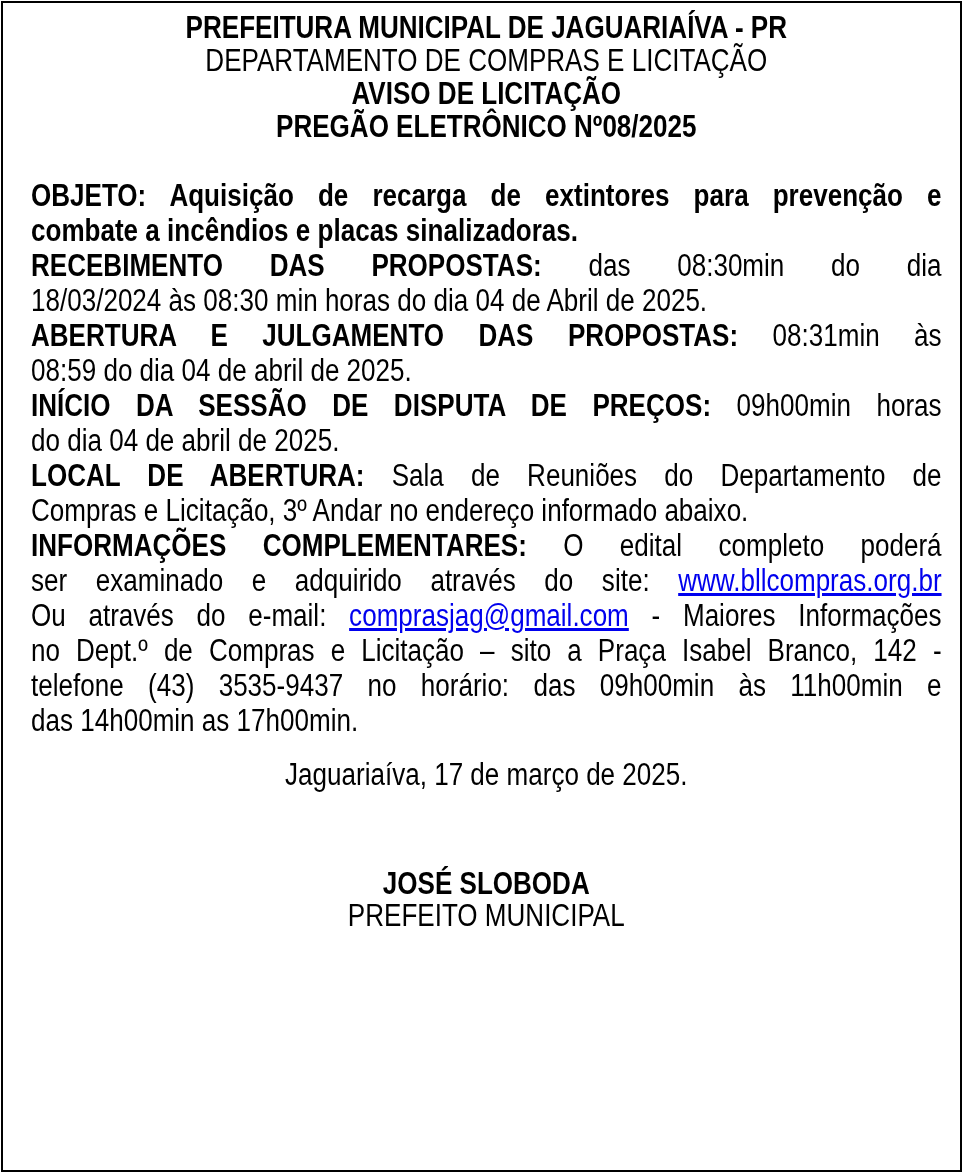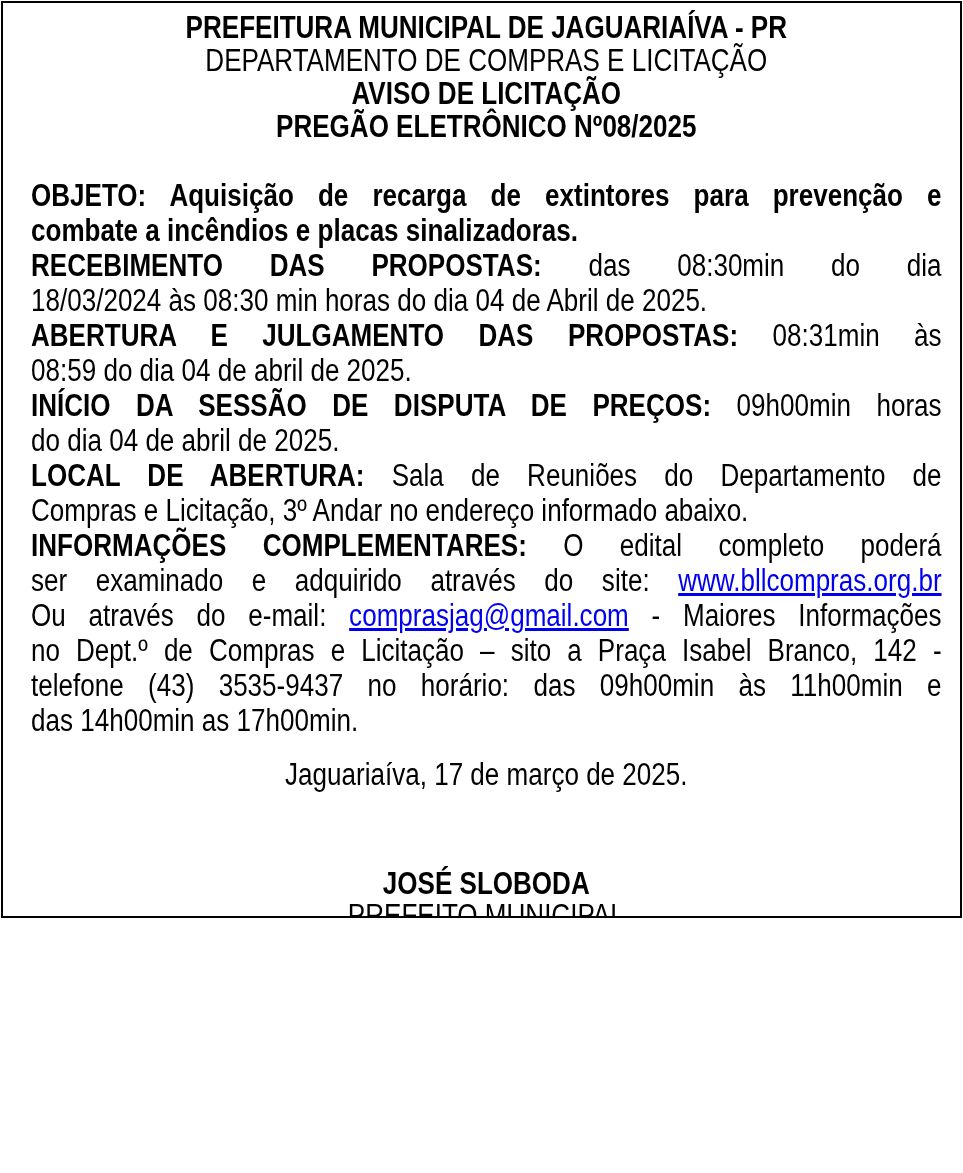--- a/index.html
+++ b/index.html
@@ -6,21 +6,21 @@
   html, body {
     width: 963px; height: 1173px;
     background: var(--bg, #ffffff);
     overflow: hidden;
   }
   body {
     font-family: "Liberation Sans", "DejaVu Sans", sans-serif;
     color: var(--text, #000000);
   }
   .page {
-    width: 961px; height: 917px;
+    width: 961px; height: 1171px;
     margin: 1px;
     border: 2px solid var(--border, #000000);
     padding: 8px 18px 0 28px;
     overflow: hidden;
     background: var(--bg, #ffffff);
   }
   
   .scale {
     width: 1084px;
     transform: scaleX(0.84);

